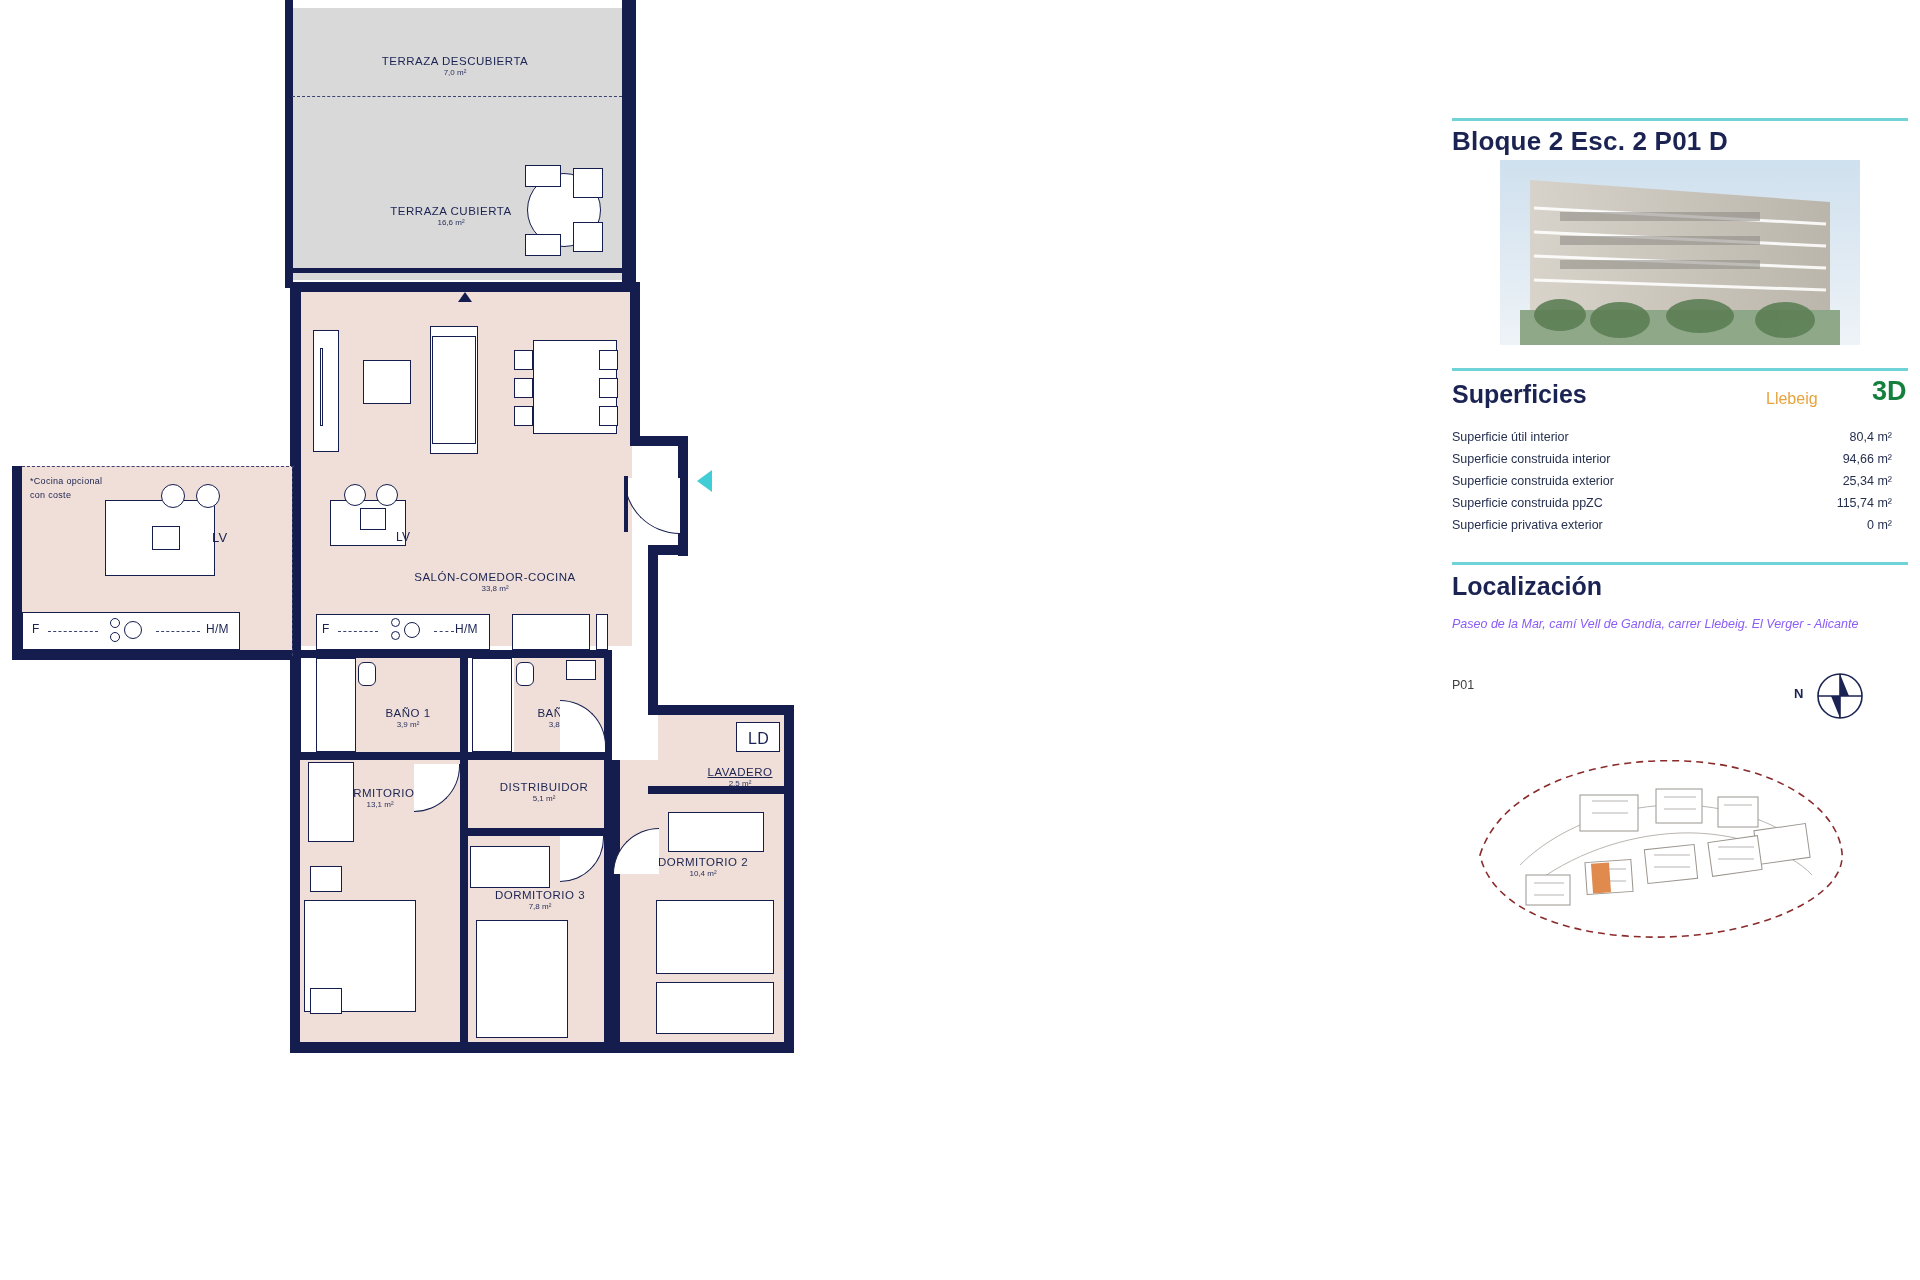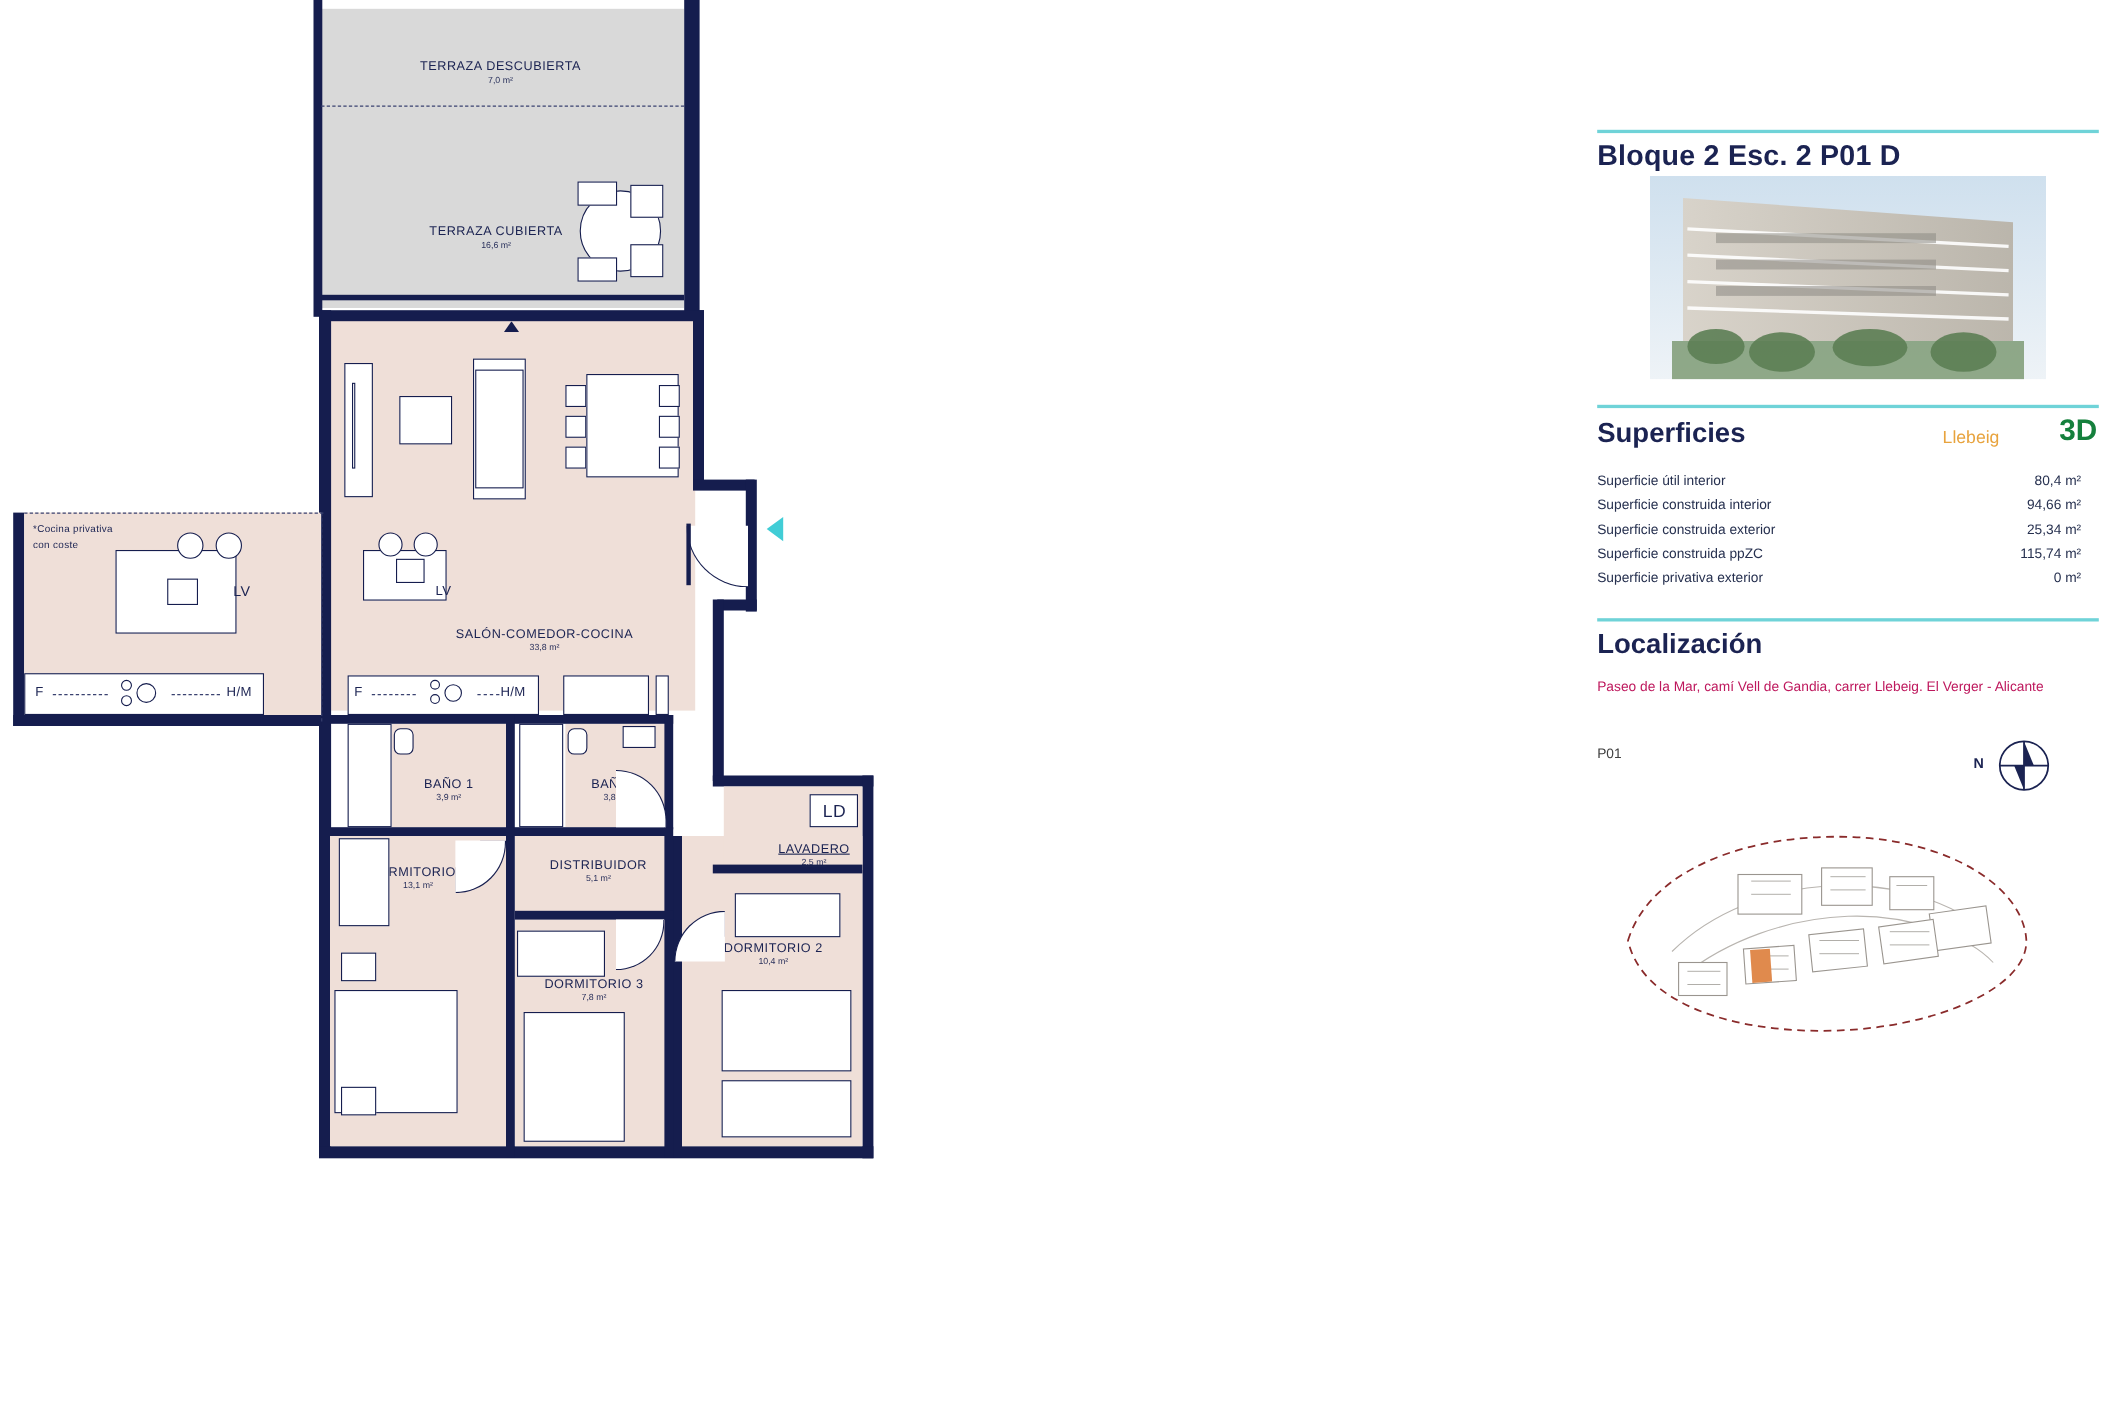--- a/index.html
+++ b/index.html
@@ -29,21 +29,21 @@
   .panel{position:absolute;left:1440px;top:0;width:480px;height:1080px;}
   .rule{position:absolute;height:3px;background:#6fd3d8;}
   .ptitle{position:absolute;font-size:26px;font-weight:bold;color:#1b2352;letter-spacing:.2px;}
   .photo{position:absolute;left:60px;top:160px;width:360px;height:185px;overflow:hidden;}
   .sec-h{position:absolute;font-size:25px;font-weight:bold;color:#1b2352;}
   .viv{position:absolute;font-size:16px;color:#e8a33d;}
   .threeD{position:absolute;font-size:27px;color:#15803d;font-weight:bold;}
   .srow{position:absolute;left:0;width:440px;font-size:12.5px;color:#26304f;}
   .srow .k{position:absolute;left:0;}
   .srow .v{position:absolute;right:0;text-align:right;}
-  .loc-text{position:absolute;font-size:12.5px;color:#be185d;line-height:1.45;width:420px;}
+  .loc-text{position:absolute;font-size:12.5px;color:#8b5cf6;line-height:1.45;width:420px;font-style:italic;}
   .floorlabel{position:absolute;font-size:12.5px;color:#404040;}
   .sitemap{position:absolute;left:20px;top:735px;width:400px;height:220px;}
 
   .arrow-marker{position:absolute;width:0;height:0;border-top:11px solid transparent;border-bottom:11px solid transparent;border-right:15px solid #41cdd6;}
 </style>
 </head>
 <body>
 
 <div class="page">
 
@@ -196,21 +196,21 @@
     <div class="furn" style="left:656px;top:900px;width:118px;height:74px;"></div>
     <div class="furn" style="left:656px;top:982px;width:118px;height:52px;"></div>
     <div class="furn-lite" style="left:613px;top:828px;width:46px;height:46px;border-radius:48px 0 0 0;border-right:none;border-bottom:none;"></div>
 
     <div class="wall" style="left:12px;top:466px;width:10px;height:194px;"></div>
     <div class="wall" style="left:12px;top:650px;width:280px;height:10px;"></div>
     <div class="room" style="left:22px;top:466px;width:270px;height:184px;"></div>
     <div class="dash-v" style="left:292px;top:466px;height:190px;"></div>
     <div class="dash-h" style="left:22px;top:466px;width:272px;"></div>
 
-    <div class="tiny" style="left:30px;top:476px;">*Cocina privativa</div>
+    <div class="tiny" style="left:30px;top:476px;">*Cocina opcional</div>
     <div class="tiny" style="left:30px;top:490px;">con coste</div>
 
     <div class="furn" style="left:105px;top:500px;width:110px;height:76px;"></div>
     <div class="furn-lite" style="left:152px;top:526px;width:28px;height:24px;"></div>
     <div class="furn-lite" style="left:161px;top:484px;width:24px;height:24px;border-radius:50%;"></div>
     <div class="furn-lite" style="left:196px;top:484px;width:24px;height:24px;border-radius:50%;"></div>
     <div class="tiny" style="left:212px;top:530px;font-size:13px;">LV</div>
 
     <div class="white" style="left:22px;top:612px;width:218px;height:38px;border:1.4px solid #151d4e;box-sizing:border-box;"></div>
     <div class="tiny" style="left:32px;top:622px;font-size:12px;">F</div>

